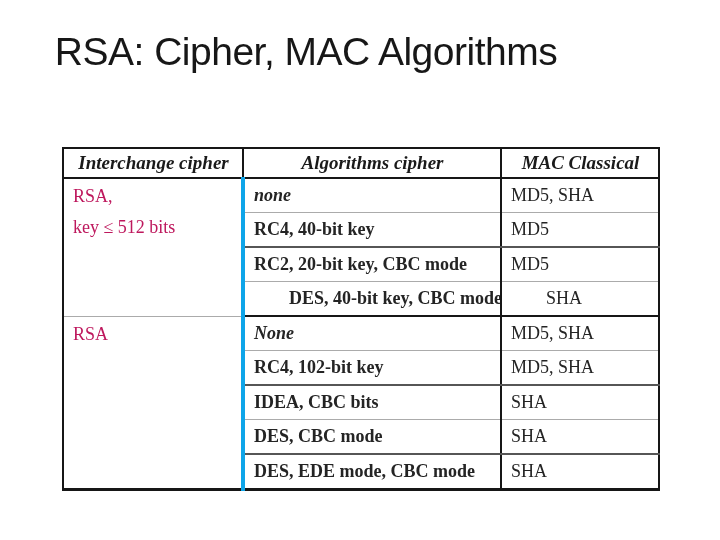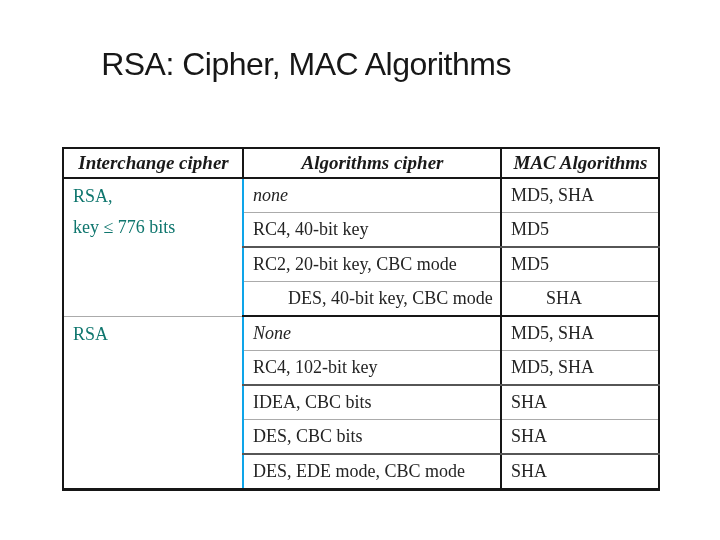--- a/index.html
+++ b/index.html
@@ -10,26 +10,26 @@
   body {
     width: 720px;
     height: 540px;
     position: relative;
     overflow: hidden;
     font-family: "Liberation Serif", serif;
     color: #1c1c1c;
   }
   .slide-title {
     position: absolute;
-    top: 46px;
+    top: 30px;
     left: 0;
     width: 612px;
     text-align: center;
     font-family: "Liberation Sans", sans-serif;
-    font-size: 32px;
+    font-size: 39px;
     font-weight: 400;
     letter-spacing: -0.5px;
     color: #171717;
     white-space: nowrap;
   }
   .table-wrap {
     position: absolute;
     left: 62px;
     top: 147px;
     width: 596px;
@@ -49,66 +49,66 @@
   th, td {
     padding: 2px 8px 2px 9px;
     text-align: left;
     vertical-align: middle;
     overflow: hidden;
     white-space: nowrap;
   }
   th + th, td + td, th.colmac, td.colmac {
     border-left: 2px solid #161616;
   }
-  td.colmid { border-left: 2px solid #0ea5e9; }
+  td.colmid { border-left: 4px solid #0ea5e9; font-weight: bold; }
   tr.head th {
     height: 24px;
     font-size: 19px;
     font-weight: bold;
     font-style: italic;
     text-align: center;
     border-bottom: 2px solid #161616;
     color: #1a1a1a;
   }
   tr.datarow td { height: 29px; }
   tr.sep-light td { border-bottom: 1px solid #ababab; }
   tr.sep-dark td { border-bottom: 2px solid #565656; }
   tr.group-end td { border-bottom: 2px solid #161616; padding-left: 44px; }
   td.interchange {
     vertical-align: top;
     line-height: 31px;
     padding-top: 2px;
-    color: #0f766e;
+    color: #be185d;
   }
   td.italic-cell { font-style: italic; }
 </style>
 </head>
 <body>
 
 <div class="slide-title">RSA: Cipher, MAC Algorithms</div>
 
 <div class="table-wrap">
   <table class="cipher-table">
     <colgroup>
       <col class="c1">
         <col class="c2">
         <col class="c3">
     </colgroup>
 
     <tbody>
         <tr class="head">
       <th>Interchange cipher</th>
       <th>Algorithms cipher</th>
-      <th class="colmac">MAC Algorithms</th>
+      <th class="colmac">MAC Classical</th>
     </tr>
 
     <tr class="datarow sep-light">
       <td class="interchange" rowspan="4">
         <div>RSA,</div>
-        <div>key ≤ 776 bits</div>
+        <div>key ≤ 512 bits</div>
       </td>
       <td class="colmid italic-cell">none</td>
       <td class="colmac">MD5, SHA</td>
     </tr>
     <tr class="datarow sep-dark">
       <td class="colmid">RC4, 40-bit key</td>
       <td class="colmac">MD5</td>
     </tr>
     <tr class="datarow sep-light">
       <td class="colmid">RC2, 20-bit key, CBC mode</td>
@@ -128,21 +128,21 @@
     </tr>
     <tr class="datarow sep-dark">
       <td class="colmid">RC4, 102-bit key</td>
       <td class="colmac">MD5, SHA</td>
     </tr>
     <tr class="datarow sep-light">
       <td class="colmid">IDEA, CBC bits</td>
       <td class="colmac">SHA</td>
     </tr>
     <tr class="datarow sep-dark">
-      <td class="colmid">DES, CBC bits</td>
+      <td class="colmid">DES, CBC mode</td>
       <td class="colmac">SHA</td>
     </tr>
     <tr class="datarow">
       <td class="colmid">DES, EDE mode, CBC mode</td>
       <td class="colmac">SHA</td>
     </tr>
   </tbody>
     </table>
 </div>
 

